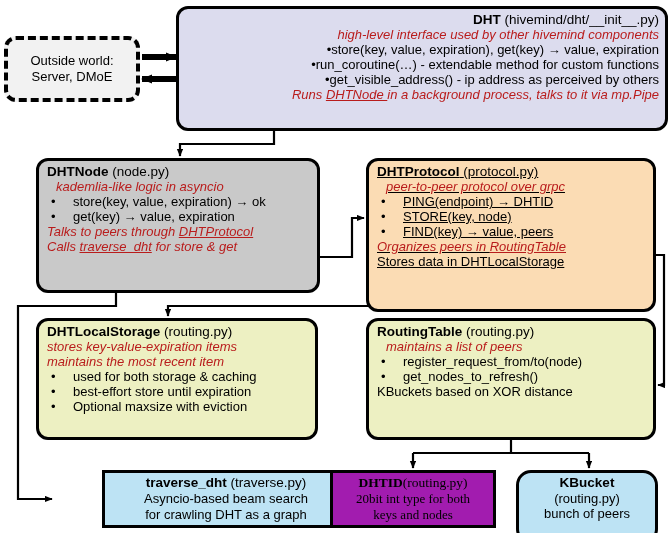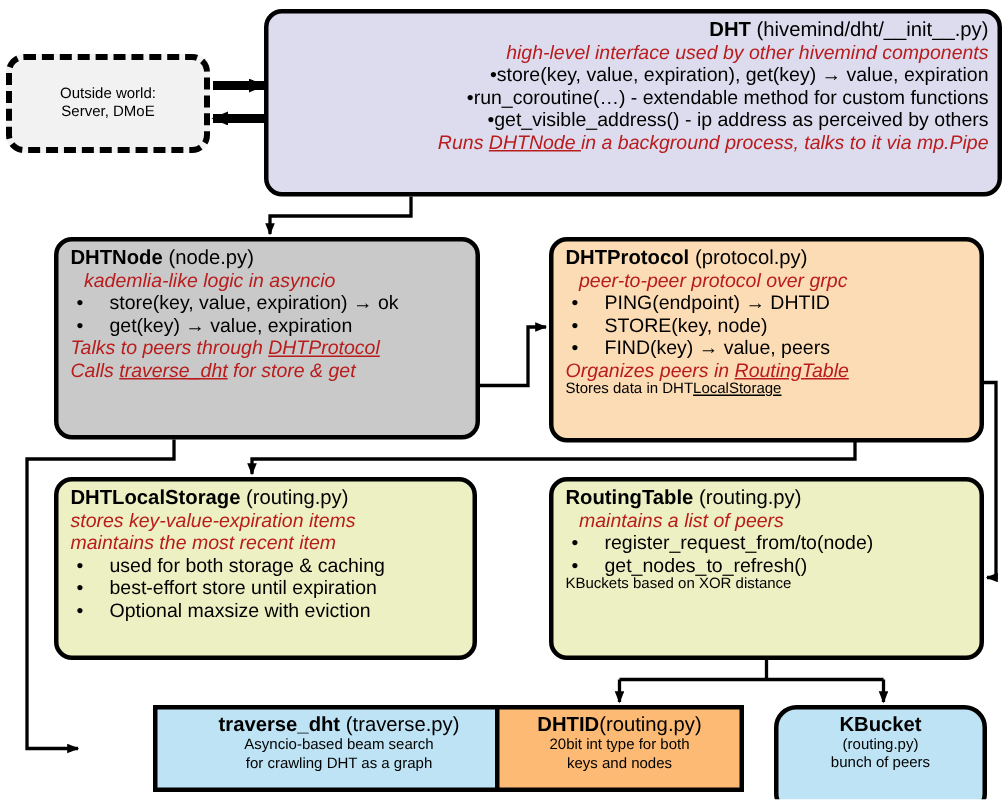--- a/index.html
+++ b/index.html
@@ -45,21 +45,21 @@
     font-weight: normal;
   }
   .sub {
     font-size: 13px;
     font-style: italic;
     color: #b91c1c;
     white-space: nowrap;
   }
   .sub.indent { padding-left: 9px; }
   .plain {
-    font-size: 10px;
+    font-size: 13px;
     color: #000;
     white-space: nowrap;
   }
   .bul {
     font-size: 13px;
     color: #000;
     white-space: nowrap;
     padding-left: 4px;
   }
   .bul .dot {
@@ -78,39 +78,41 @@
   #box-dht {
     left: 176px; top: 6px; width: 492px; height: 125px;
     background: #dcdcee;
     text-align: right;
   }
   #box-dhtnode {
     left: 36px; top: 158px; width: 284px; height: 135px;
     background: #c9c9c9;
   }
   #box-dhtprotocol {
-    left: 366px; top: 158px; width: 290px; height: 137px;
+    left: 366px; top: 158px; width: 290px; height: 154px;
     background: #fbdcb4;
+    text-decoration: underline;
   }
   #box-localstorage {
     left: 36px; top: 318px; width: 282px; height: 122px;
     background: #edf0c2;
   }
   #box-routingtable {
     left: 366px; top: 318px; width: 290px; height: 122px;
     background: #edf0c2;
   }
   #box-traverse {
     left: 54px; top: 470px; width: 248px; height: 58px;
     background: #bde3f4;
     margin-left: 48px;
   }
   #box-dhtid {
     left: 330px; top: 470px; width: 166px; height: 58px;
-    background: #fdba74;
+    background: #a21caf;
+    font-family: Liberation Serif, serif;
   }
   #box-kbucket {
     left: 516px; top: 470px; width: 142px; height: 74px;
     background: #bde3f4;
     border-radius: 15px;
   }
   #box-traverse .inner, #box-dhtid .inner, #box-kbucket .inner {
     padding: 2px 4px;
   }
   #box-traverse .plain, #box-traverse .ttl,

